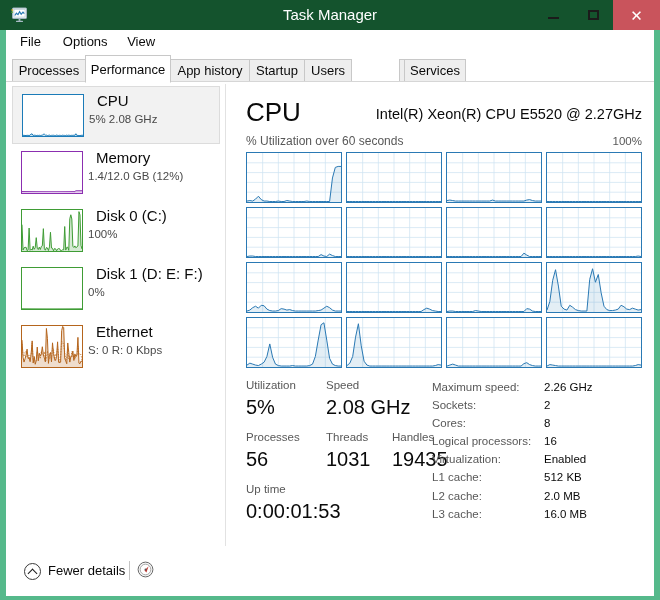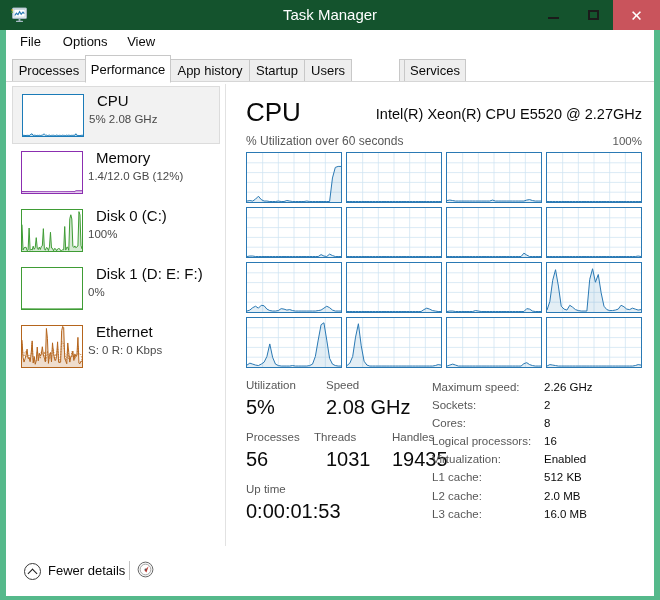--- a/index.html
+++ b/index.html
@@ -698,21 +698,21 @@
             </div>
           </div>
 
         <div id="stats">
             <div class="stat-label" style="left: 0px; top: 0px;">Utilization</div>
             <div class="stat-value" style="left: 0px; top: 16px;">5%</div>
             <div class="stat-label" style="left: 80px; top: 0px;">Speed</div>
             <div class="stat-value" style="left: 80px; top: 16px;">2.08 GHz</div>
             <div class="stat-label" style="left: 0px; top: 52px;">Processes</div>
             <div class="stat-value" style="left: 0px; top: 68px;">56</div>
-            <div class="stat-label" style="left: 68px; top: 52px;">Threads</div>
+            <div class="stat-label" style="left: 80px; top: 52px;">Threads</div>
             <div class="stat-value" style="left: 80px; top: 68px;">1031</div>
             <div class="stat-label" style="left: 146px; top: 52px;">Handles</div>
             <div class="stat-value" style="left: 146px; top: 68px;">19435</div>
             <div class="stat-label" style="left: 0px; top: 104px;">Up time</div>
             <div class="stat-value" style="left: 0px; top: 120px;">0:00:01:53</div>
           </div>
         <div id="specs">
             <div class="spec-row">
               <div class="spec-key">Maximum speed:</div>
               <div class="spec-val">2.26 GHz</div>

